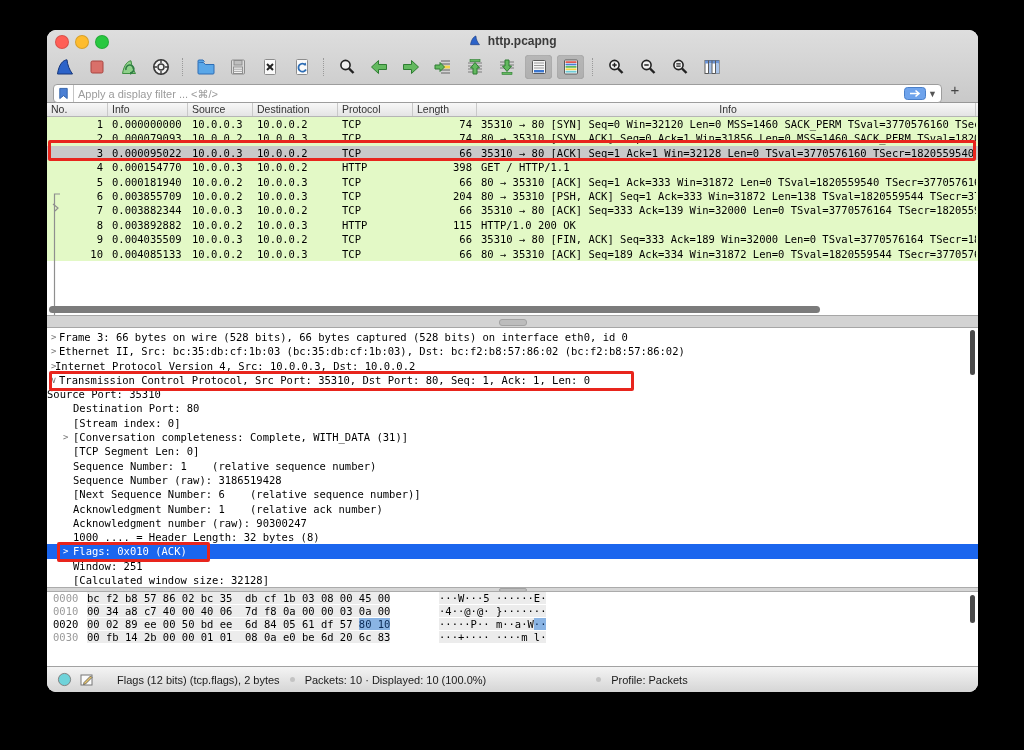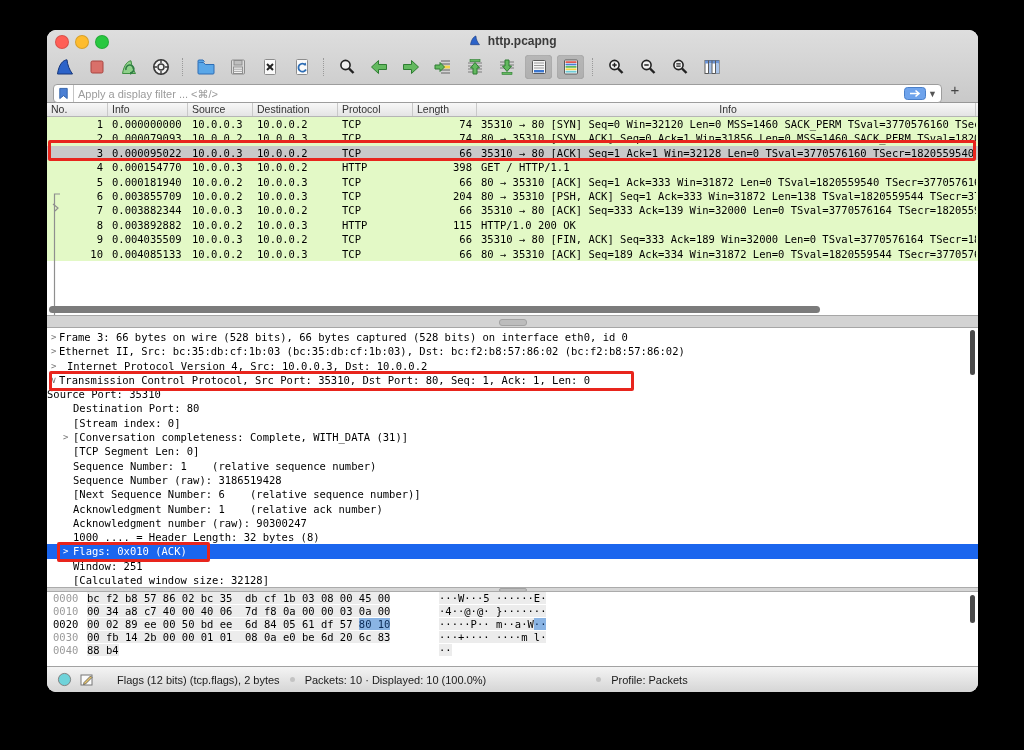--- a/index.html
+++ b/index.html
@@ -321,21 +321,21 @@
     <div class="hscroll"></div>
   </div>
 
   <div class="div1">
       <div class="handle"></div>
     </div>
 
   <div class="details" id="details-pane">
       <div class="dline"><span class="chev" style="left: 4px;">&gt;</span><span class="dtext" style="margin-left: 12px;">Frame 3: 66 bytes on wire (528 bits), 66 bytes captured (528 bits) on interface eth0, id 0</span></div>
       <div class="dline"><span class="chev" style="left: 4px;">&gt;</span><span class="dtext" style="margin-left: 12px;">Ethernet II, Src: bc:35:db:cf:1b:03 (bc:35:db:cf:1b:03), Dst: bc:f2:b8:57:86:02 (bc:f2:b8:57:86:02)</span></div>
-      <div class="dline"><span class="chev" style="left: 4px;">&gt;</span><span class="dtext" style="margin-left: 20px;">Internet Protocol Version 4, Src: 10.0.0.3, Dst: 10.0.0.2</span></div>
+      <div class="dline"><span class="chev" style="left: 4px;">&gt;</span><span class="dtext" style="margin-left: 8px;">Internet Protocol Version 4, Src: 10.0.0.3, Dst: 10.0.0.2</span></div>
       <div class="dline"><span class="chev" style="left: 4px;">∨</span><span class="dtext" style="margin-left: 12px;">Transmission Control Protocol, Src Port: 35310, Dst Port: 80, Seq: 1, Ack: 1, Len: 0</span></div>
       <div class="dline"><span class="dtext" style="">Source Port: 35310</span></div>
       <div class="dline"><span class="dtext" style="margin-left: 26px;">Destination Port: 80</span></div>
       <div class="dline"><span class="dtext" style="margin-left: 26px;">[Stream index: 0]</span></div>
       <div class="dline"><span class="chev" style="left: 16px;">&gt;</span><span class="dtext" style="margin-left: 26px;">[Conversation completeness: Complete, WITH_DATA (31)]</span></div>
       <div class="dline"><span class="dtext" style="margin-left: 26px;">[TCP Segment Len: 0]</span></div>
       <div class="dline"><span class="dtext" style="margin-left: 26px;">Sequence Number: 1    (relative sequence number)</span></div>
       <div class="dline"><span class="dtext" style="margin-left: 26px;">Sequence Number (raw): 3186519428</span></div>
       <div class="dline"><span class="dtext" style="margin-left: 26px;">[Next Sequence Number: 6    (relative sequence number)]</span></div>
       <div class="dline"><span class="dtext" style="margin-left: 26px;">Acknowledgment Number: 1    (relative ack number)</span></div>
@@ -349,21 +349,20 @@
 
   <div class="div2">
       <div class="handle"></div>
     </div>
 
   <div class="hexpane" id="hex-pane">
       <div class="hexrow"><span class="hoff">0000</span><span class="hhex"><span class="chip">bc f2 b8 57 86 02 bc 35  db cf 1b 03 08 00 45 00</span></span><span class="hascii"><span class="chip">···W···5 ······E·</span></span></div>
       <div class="hexrow"><span class="hoff">0010</span><span class="hhex"><span class="chip">00 34 a8 c7 40 00 40 06  7d f8 0a 00 00 03 0a 00</span></span><span class="hascii"><span class="chip">·4··@·@· }·······</span></span></div>
       <div class="hexrow"><span class="hoff cur">0020</span><span class="hhex"><span class="chip">00 02 89 ee 00 50 bd ee  6d 84 05 61 df 57 </span><span class="chip selbyte">80 10</span></span><span class="hascii"><span class="chip">·····P·· m··a·W</span><span class="chip selbyte">··</span></span></div>
       <div class="hexrow"><span class="hoff">0030</span><span class="hhex"><span class="chip">00 fb 14 2b 00 00 01 01  08 0a e0 be 6d 20 6c 83</span></span><span class="hascii"><span class="chip">···+···· ····m l·</span></span></div>
-      <div class="hexrow"><span class="hoff">0040</span><span class="hhex"><span class="chip">88 b4</span></span><span class="hascii"><span class="chip">··</span></span></div>
     </div>
   <div class="vscroll" style="right:3px;top:565px;height:28px;"></div>
 
   <div class="status">
     <svg width="15" height="15" viewBox="0 0 16 16">
         <circle cx="8" cy="8" r="6.5" fill="#6fd3da" stroke="#7c7c7c"></circle>
       </svg>
     <svg width="14" height="14" viewBox="0 0 14 14" style="margin-left:8px">
         <rect x="1" y="2" width="11" height="10" fill="#fbfbfb" stroke="#777"></rect>
         <path d="M4 9.5 L10.5 3 L12 4.5 L5.5 11 L3.5 11.5 Z" fill="#e4c168" stroke="#555" stroke-width=".8"></path>

